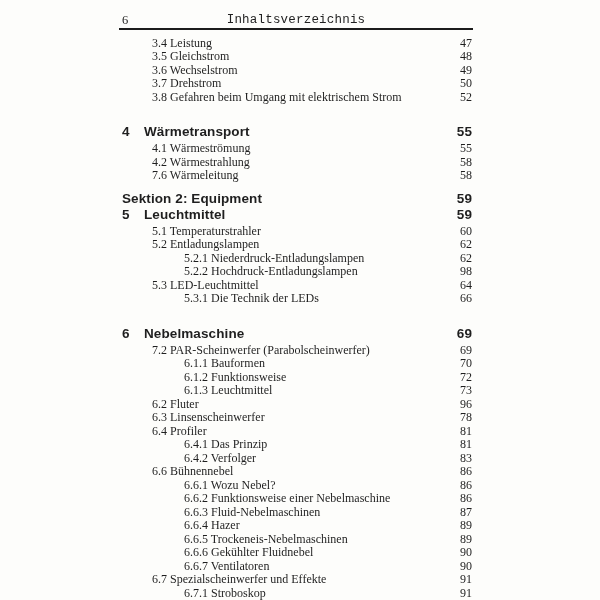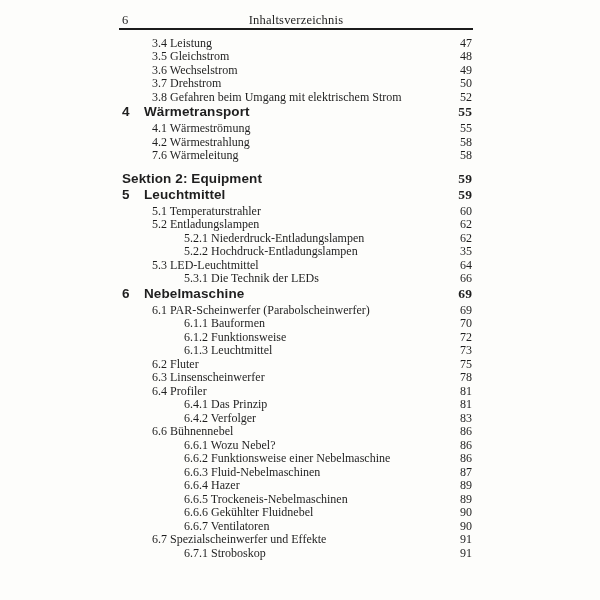--- a/index.html
+++ b/index.html
@@ -37,20 +37,21 @@
   }
   .running-title {
     position: absolute;
     left: 0;
     right: 0;
     top: 13px;
     text-align: center;
     font-size: 12.5px;
     line-height: 14px;
     letter-spacing: 0.2px;
+    font-family: Liberation Mono, monospace;
   }
   .head-rule {
     position: absolute;
     left: 0;
     top: 28px;
     width: 354px;
     height: 2px;
     background: #1c1c1c;
   }
   
@@ -63,39 +64,38 @@
   .row {
     display: flex;
     justify-content: space-between;
     align-items: baseline;
   }
   .row .label { white-space: nowrap; }
   .row .pg {
     text-align: right;
     padding-right: 1px;
     flex: 0 0 auto;
-    font-family: Liberation Serif, serif;
   }
   .entry {
     height: 13.5px;
     font-size: 12px;
     line-height: 13.5px;
   }
   .entry.l1 { padding-left: 33px; }
   .entry.l2 { padding-left: 65px; justify-content: space-between; }
   .chapter, .part {
     font-family: "Liberation Sans", "DejaVu Sans", sans-serif;
     font-weight: 700;
     font-size: 13.5px;
     height: 16px;
     line-height: 16px;
     padding-left: 3px;
     letter-spacing: 0.1px;
   }
-  .chapter { margin-top: 0; margin-bottom: 2px; }
+  .chapter { margin-top: 20px; margin-bottom: 2px; }
   .part    { margin-top: 8px; margin-bottom: 0; gap: 29px; }
   .part + .chapter { margin-top: 0; }
   .chapter .num {
     display: inline-block;
     width: 22px;
   }
 </style>
 </head>
 <body>
 
@@ -160,53 +160,53 @@
         <div class="row entry l1">
           <span class="label">5.2 Entladungslampen</span>
           <span class="pg">62</span>
         </div>
         <div class="row entry l2">
           <span class="label">5.2.1 Niederdruck-Entladungslampen</span>
           <span class="pg">62</span>
         </div>
         <div class="row entry l2">
           <span class="label">5.2.2 Hochdruck-Entladungslampen</span>
-          <span class="pg">35</span>
+          <span class="pg">98</span>
         </div>
         <div class="row entry l1">
           <span class="label">5.3 LED-Leuchtmittel</span>
           <span class="pg">64</span>
         </div>
         <div class="row entry l2">
           <span class="label">5.3.1 Die Technik der LEDs</span>
           <span class="pg">66</span>
         </div>
         <div class="row chapter">
           <span class="label"><span class="num">6</span><span>Nebelmaschine</span></span>
           <span class="pg">69</span>
         </div>
         <div class="row entry l1">
-          <span class="label">6.1 PAR-Scheinwerfer (Parabolscheinwerfer)</span>
+          <span class="label">7.2 PAR-Scheinwerfer (Parabolscheinwerfer)</span>
           <span class="pg">69</span>
         </div>
         <div class="row entry l2">
           <span class="label">6.1.1 Bauformen</span>
           <span class="pg">70</span>
         </div>
         <div class="row entry l2">
           <span class="label">6.1.2 Funktionsweise</span>
           <span class="pg">72</span>
         </div>
         <div class="row entry l2">
           <span class="label">6.1.3 Leuchtmittel</span>
           <span class="pg">73</span>
         </div>
         <div class="row entry l1">
           <span class="label">6.2 Fluter</span>
-          <span class="pg">75</span>
+          <span class="pg">96</span>
         </div>
         <div class="row entry l1">
           <span class="label">6.3 Linsenscheinwerfer</span>
           <span class="pg">78</span>
         </div>
         <div class="row entry l1">
           <span class="label">6.4 Profiler</span>
           <span class="pg">81</span>
         </div>
         <div class="row entry l2">

